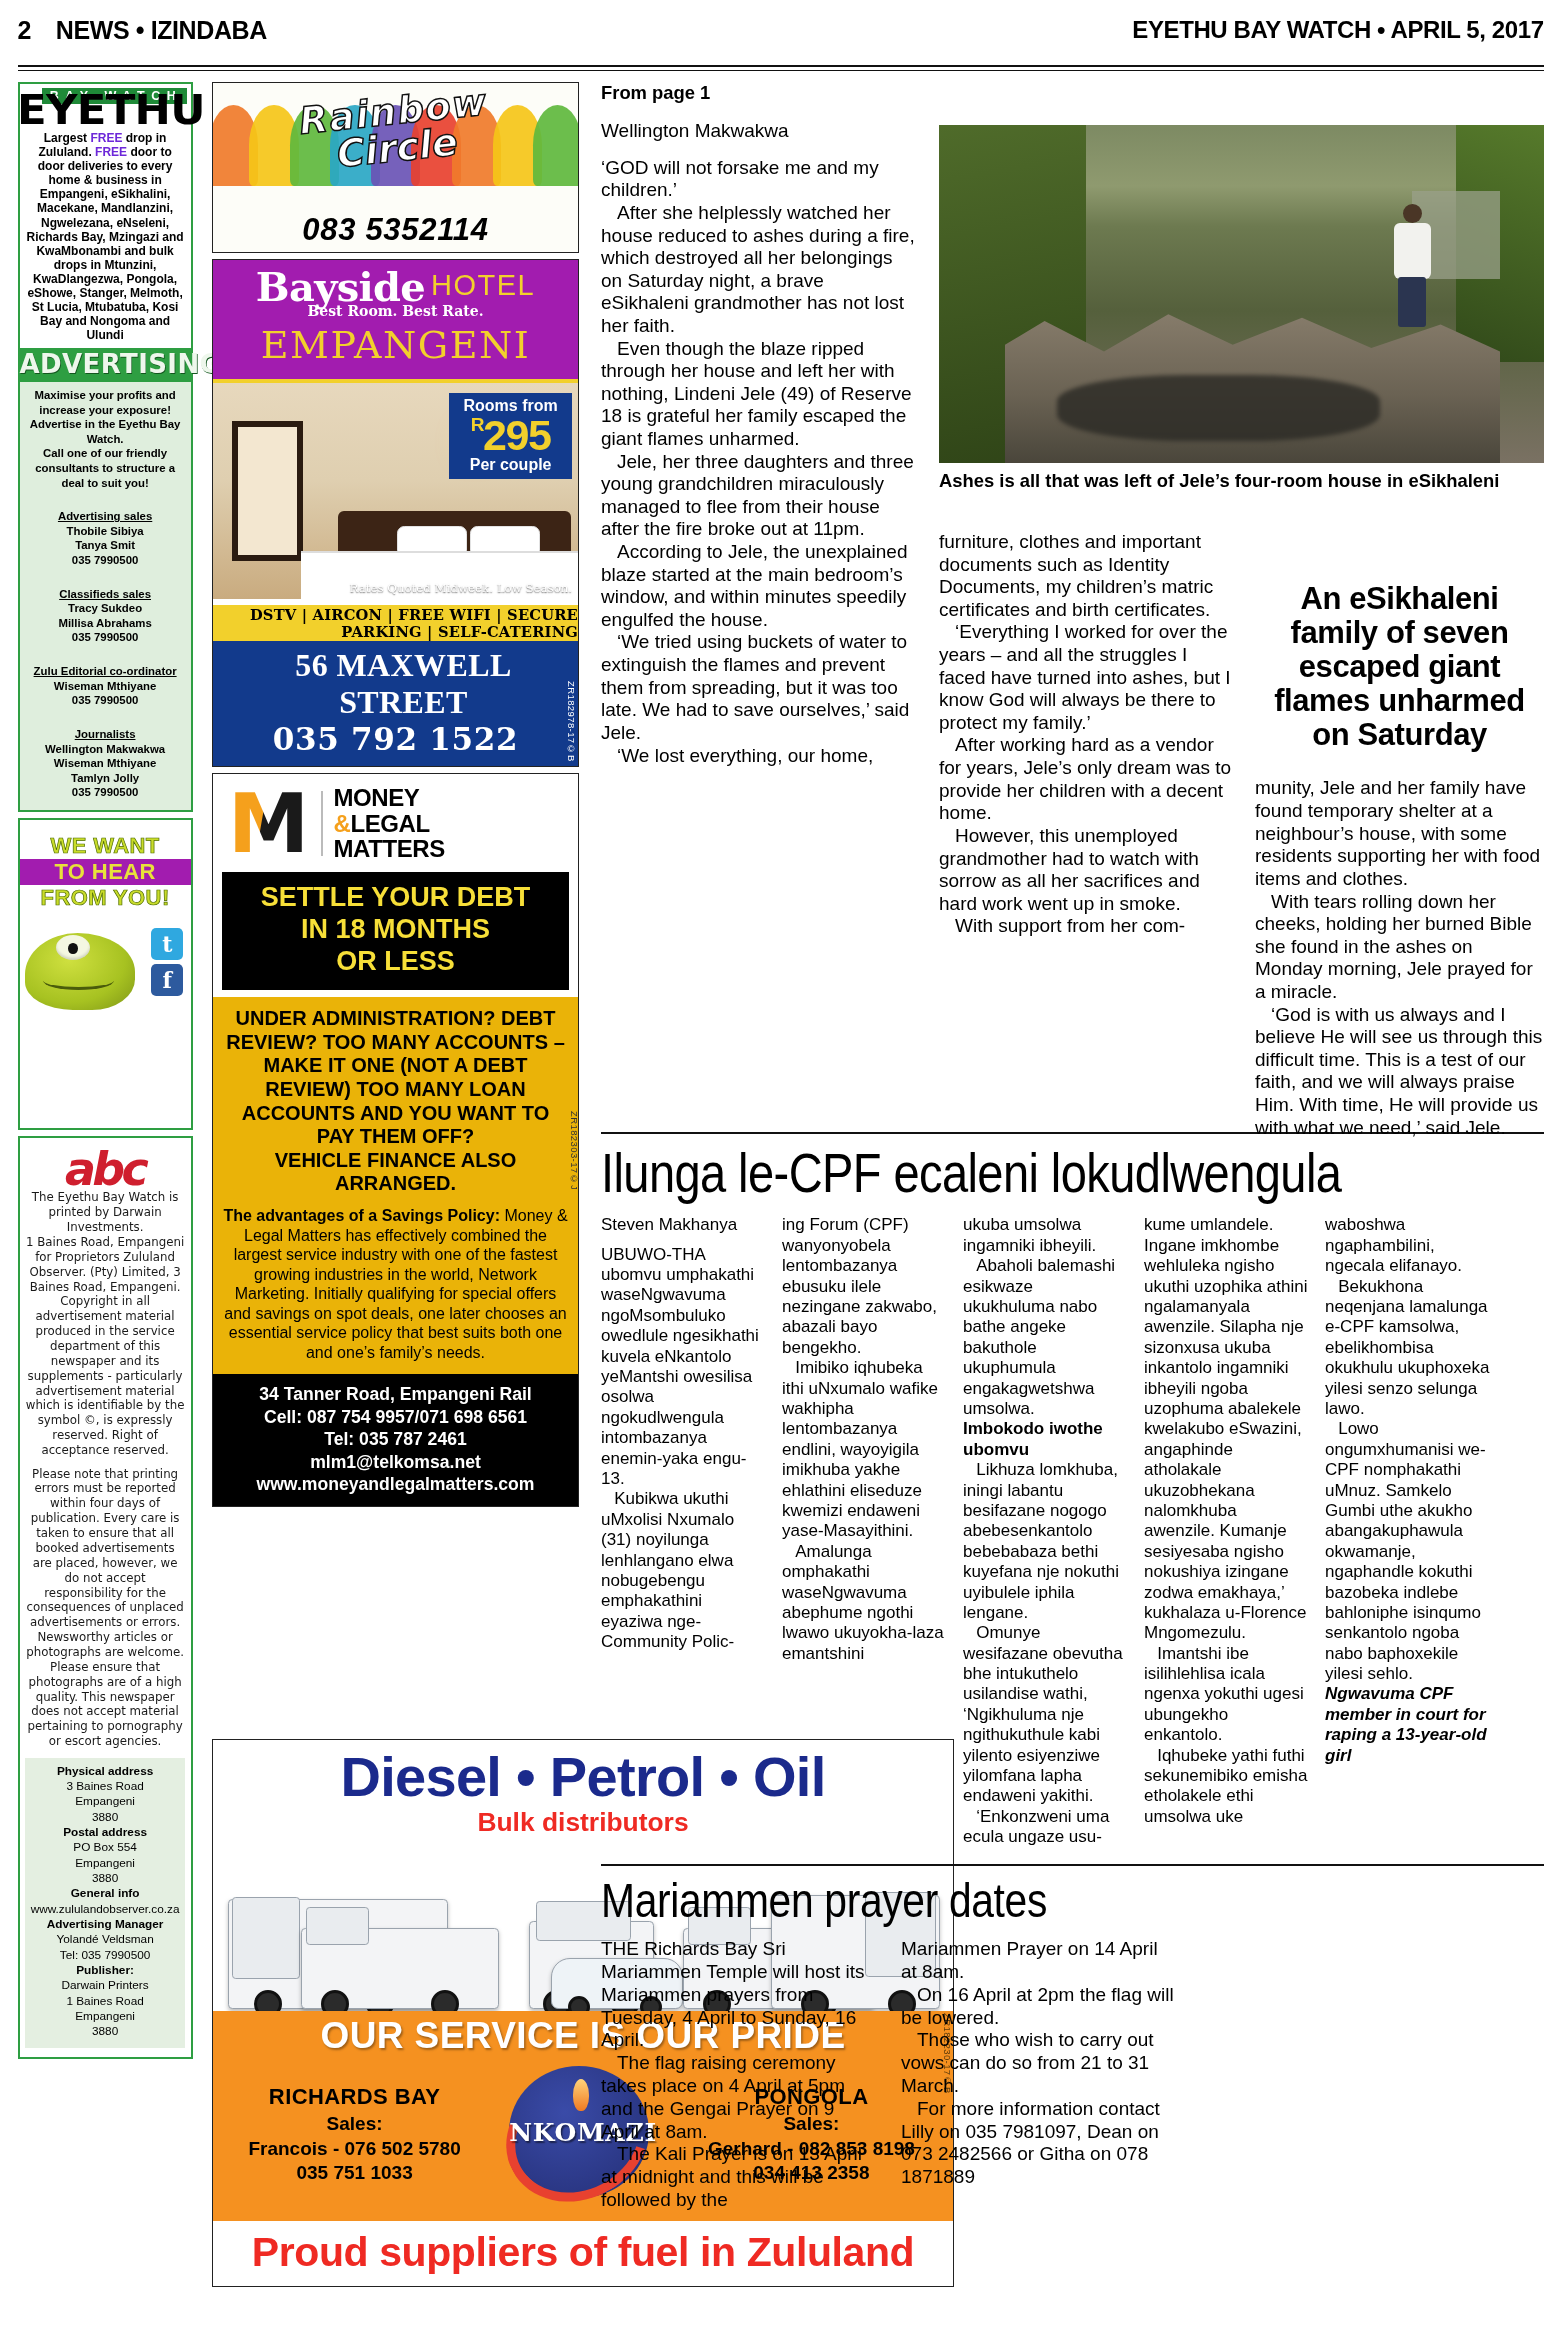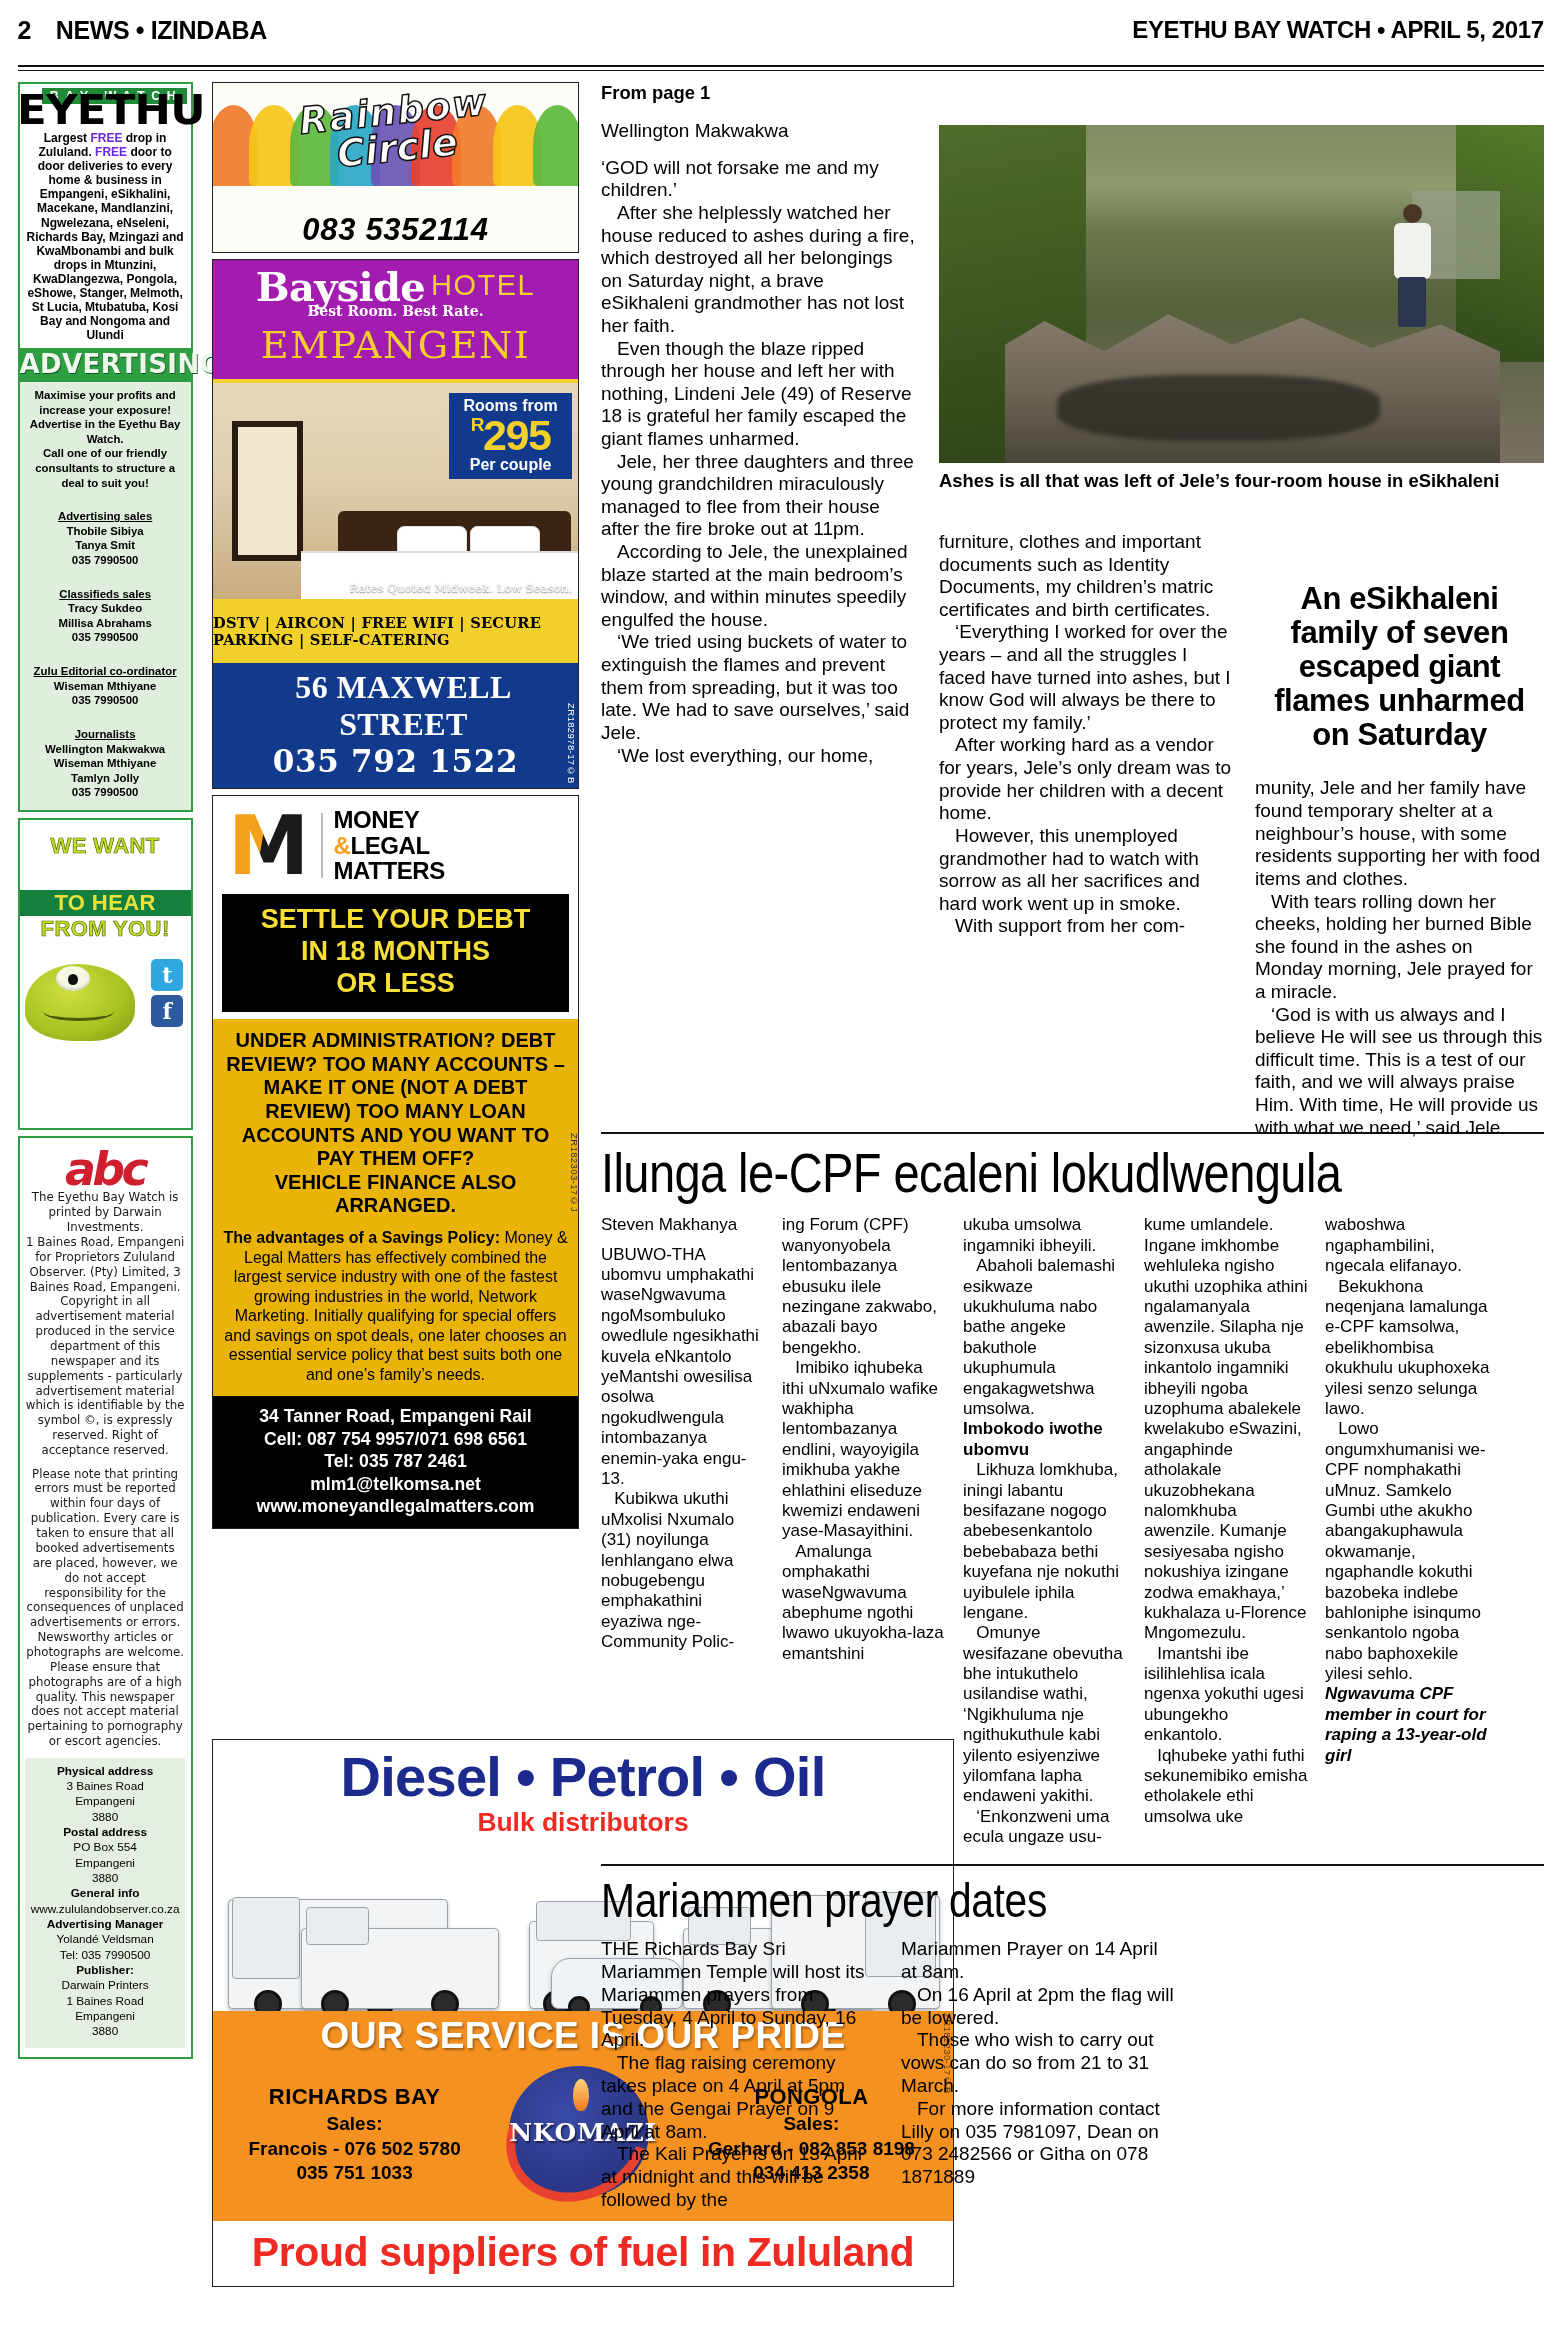--- a/index.html
+++ b/index.html
@@ -66,21 +66,21 @@
   .saywhat { margin-top:5.9px; border:2.2px solid #2e9e42; background:#fff; position:relative; height:312px; overflow:hidden; }
   .sw-script {
     text-align:center; padding-top:11.8px;
     font-family:"DejaVu Serif", serif; font-style:italic; font-weight:bold;
     color:#fff; line-height:0.95;
     text-shadow: 2.2px 2.2px 0 #b5cf1f, -1.5px -1.5px 0 #8aa815, 1.5px -1.5px 0 #8aa815, -1.5px 1.5px 0 #8aa815, 0 2.9px 4.4px rgba(0,0,0,.35);
   }
   .sw-say { font-size:44px; }
   .sw-what{ font-size:46px; margin-top:2.9px; }
   .sw-we  { font-size:22px; font-weight:bold; color:#c9dc2a; text-align:center; margin-top:13.2px; letter-spacing:0.4px; -webkit-text-stroke:0.7px #4c6b00;}
-  .sw-hear{ background:#15803d; color:#e8e23a; font-size:22px; font-weight:bold; text-align:center; letter-spacing:0.4px;margin-top:31px; }
+  .sw-hear{ background:#a21caf; color:#e8e23a; font-size:22px; font-weight:bold; text-align:center; letter-spacing:0.4px; }
   .sw-from{ font-size:22px; font-weight:bold; color:#c9dc2a; text-align:center; letter-spacing:0.4px; -webkit-text-stroke:0.7px #4c6b00;}
   .sw-bottom { position:relative; height:88px; margin-top:2.9px; }
   .frog {
     position:absolute; left:5.9px; bottom:-7.3px; width:110px; height:77px;
     background:radial-gradient(ellipse at 40% 35%, #cfe03f 0%, #a7c221 60%, #7d9416 100%);
     border-radius:55% 60% 45% 50% / 62% 58% 46% 42%;
   }
   .frog .eye { position:absolute; width:34px; height:25px; background:#f4f7e2; border-radius:50%; top:2.9px; left:31px; box-shadow:inset 0 -2.2px 2.9px rgba(0,0,0,.15); }
   .frog .eye:after{ content:""; position:absolute; width:9.5px; height:11px; background:#111; border-radius:50%; top:7.3px; left:11.8px; }
   .frog .mouth{ position:absolute; width:71px; height:19px; border-bottom:3.7px solid #4a5c0b; border-radius:0 0 60% 60%; left:17.6px; top:38px; }
@@ -148,21 +148,21 @@
   .by-lamp { position:absolute; right:95px; top:51px; width:16px; height:16px; background:#ffe9a8; border-radius:50%; box-shadow:0 0 19px 10.3px rgba(255,226,150,.55);}
   .by-badge {
     position:absolute; right:5.9px; top:10.3px; width:123px; background:#123a8c;
     color:#fff; text-align:center; padding:4.4px 1.5px 5.9px; line-height:1;
   }
   .by-badge .t { font-size:16px; font-weight:bold; }
   .by-badge .p { font-size:43px; font-weight:bold; color:#f2d02c; letter-spacing:-1.5px;}
   .by-badge .p sup { font-size:19px; vertical-align:19px; }
   .by-badge .c { font-size:16px; font-weight:bold; }
   .by-rates { position:absolute; right:5.9px; bottom:4.4px; color:#fff; font-family:"DejaVu Serif",serif; font-size:11.8px; text-shadow:0 0.7px 1.5px rgba(0,0,0,.6);}
-  .by-strip { background:#f2d02c; text-align:left; font-family:"DejaVu Serif", serif; font-weight:bold; font-size:14.7px; padding:15px 0; letter-spacing:0.2px; }
+  .by-strip { background:#f2d02c; text-align:right; font-family:"DejaVu Serif", serif; font-weight:bold; font-size:14.7px; padding:1px 0; letter-spacing:0.2px;margin-top:6px; }
   .by-foot { background:#123a8c; color:#fff; text-align:center; padding:5.9px 0 8.8px; position:relative;}
   .by-foot .a { font-family:Liberation Serif, serif; font-size:32px; font-weight:bold; letter-spacing:0.4px;margin-left:16px;}
   .by-foot .b { font-family:"DejaVu Serif",serif; font-size:31px; font-weight:bold; letter-spacing:0.7px; }
   .adcode-v {
     position:absolute; writing-mode:vertical-rl; font-size:9.5px; color:#fff;
     right:1.5px; bottom:4.4px; letter-spacing:0.4px;
   }
   .adcode-v.dark { color:#333; }
 
   

